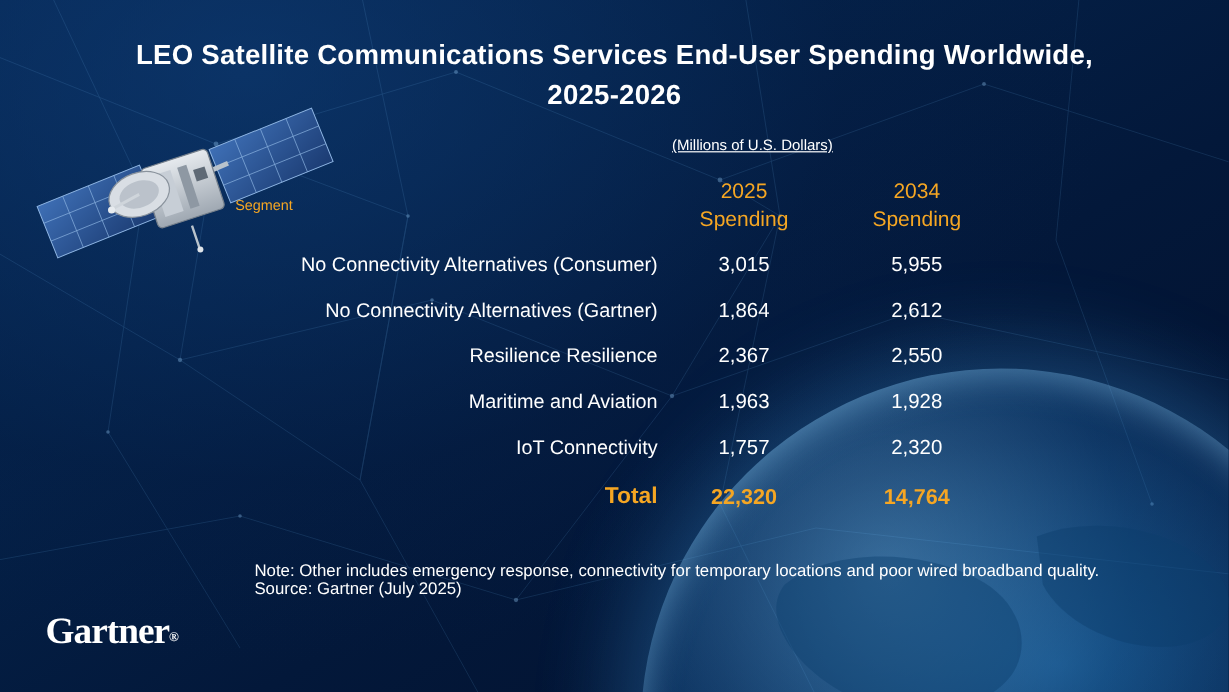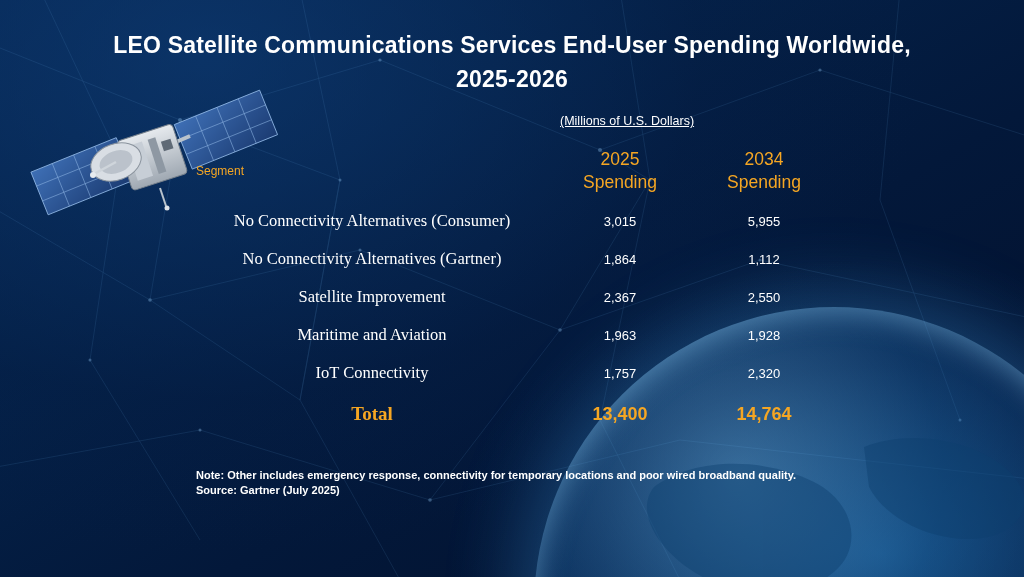--- a/index.html
+++ b/index.html
@@ -111,52 +111,50 @@
   th.num-head {
     color: #f5a623;
     font-size: 17.5px;
     font-weight: bold;
     text-align: center;
     line-height: 23px;
     vertical-align: middle;
     width: 144px;
   }
   td.seg {
-    text-align: center;
+    text-align: right;
     font-size: 16.5px;
     height: 38px;
     padding-left: 14px;
     color: #ffffff;
-    font-family: Liberation Serif, serif;
   }
   td.num {
     text-align: center;
-    font-size: 13px;
+    font-size: 17px;
     color: #ffffff;
   }
   tr.total td.seg {
     color: #f5a623;
     font-weight: bold;
     font-size: 19px;
     height: 44px;
   }
   tr.total td.num {
     color: #f5a623;
     font-weight: bold;
     font-size: 18px;
   }
 
   .notes {
     position: absolute;
     top: 468px;
-    left: 196px;
-    color: #ffffff;
-    font-size: 11px;
+    left: 212px;
+    color: #ffffff;
+    font-size: 14px;
     line-height: 15px;
-    font-weight: bold;
   }
 
   .logo {
     position: absolute;
     left: 38px;
     top: 508px;
     color: #ffffff;
     font-size: 31px;
     font-weight: bold;
     letter-spacing: -0.8px;
@@ -296,44 +294,47 @@
     </thead>
     <tbody>
       <tr>
         <td class="seg">No Connectivity Alternatives (Consumer)</td>
         <td class="num">3,015</td>
         <td class="num">5,955</td>
       </tr>
       <tr>
         <td class="seg">No Connectivity Alternatives (Gartner)</td>
         <td class="num">1,864</td>
-        <td class="num">1,112</td>
-      </tr>
-      <tr>
-        <td class="seg">Satellite Improvement</td>
+        <td class="num">2,612</td>
+      </tr>
+      <tr>
+        <td class="seg">Resilience Resilience</td>
         <td class="num">2,367</td>
         <td class="num">2,550</td>
       </tr>
       <tr>
         <td class="seg">Maritime and Aviation</td>
         <td class="num">1,963</td>
         <td class="num">1,928</td>
       </tr>
       <tr>
         <td class="seg">IoT Connectivity</td>
         <td class="num">1,757</td>
         <td class="num">2,320</td>
       </tr>
       <tr class="total">
         <td class="seg">Total</td>
-        <td class="num">13,400</td>
+        <td class="num">22,320</td>
         <td class="num">14,764</td>
       </tr>
     </tbody>
   </table>
 
   <div class="notes">
     <div>Note: Other includes emergency response, connectivity for temporary locations and poor wired broadband quality.</div>
     <div>Source: Gartner (July 2025)</div>
   </div>
 
+  <div class="logo">
+    <span>Gartner</span><span class="reg">®</span>
+  </div>
 
 </div>
 
 </body></html>

